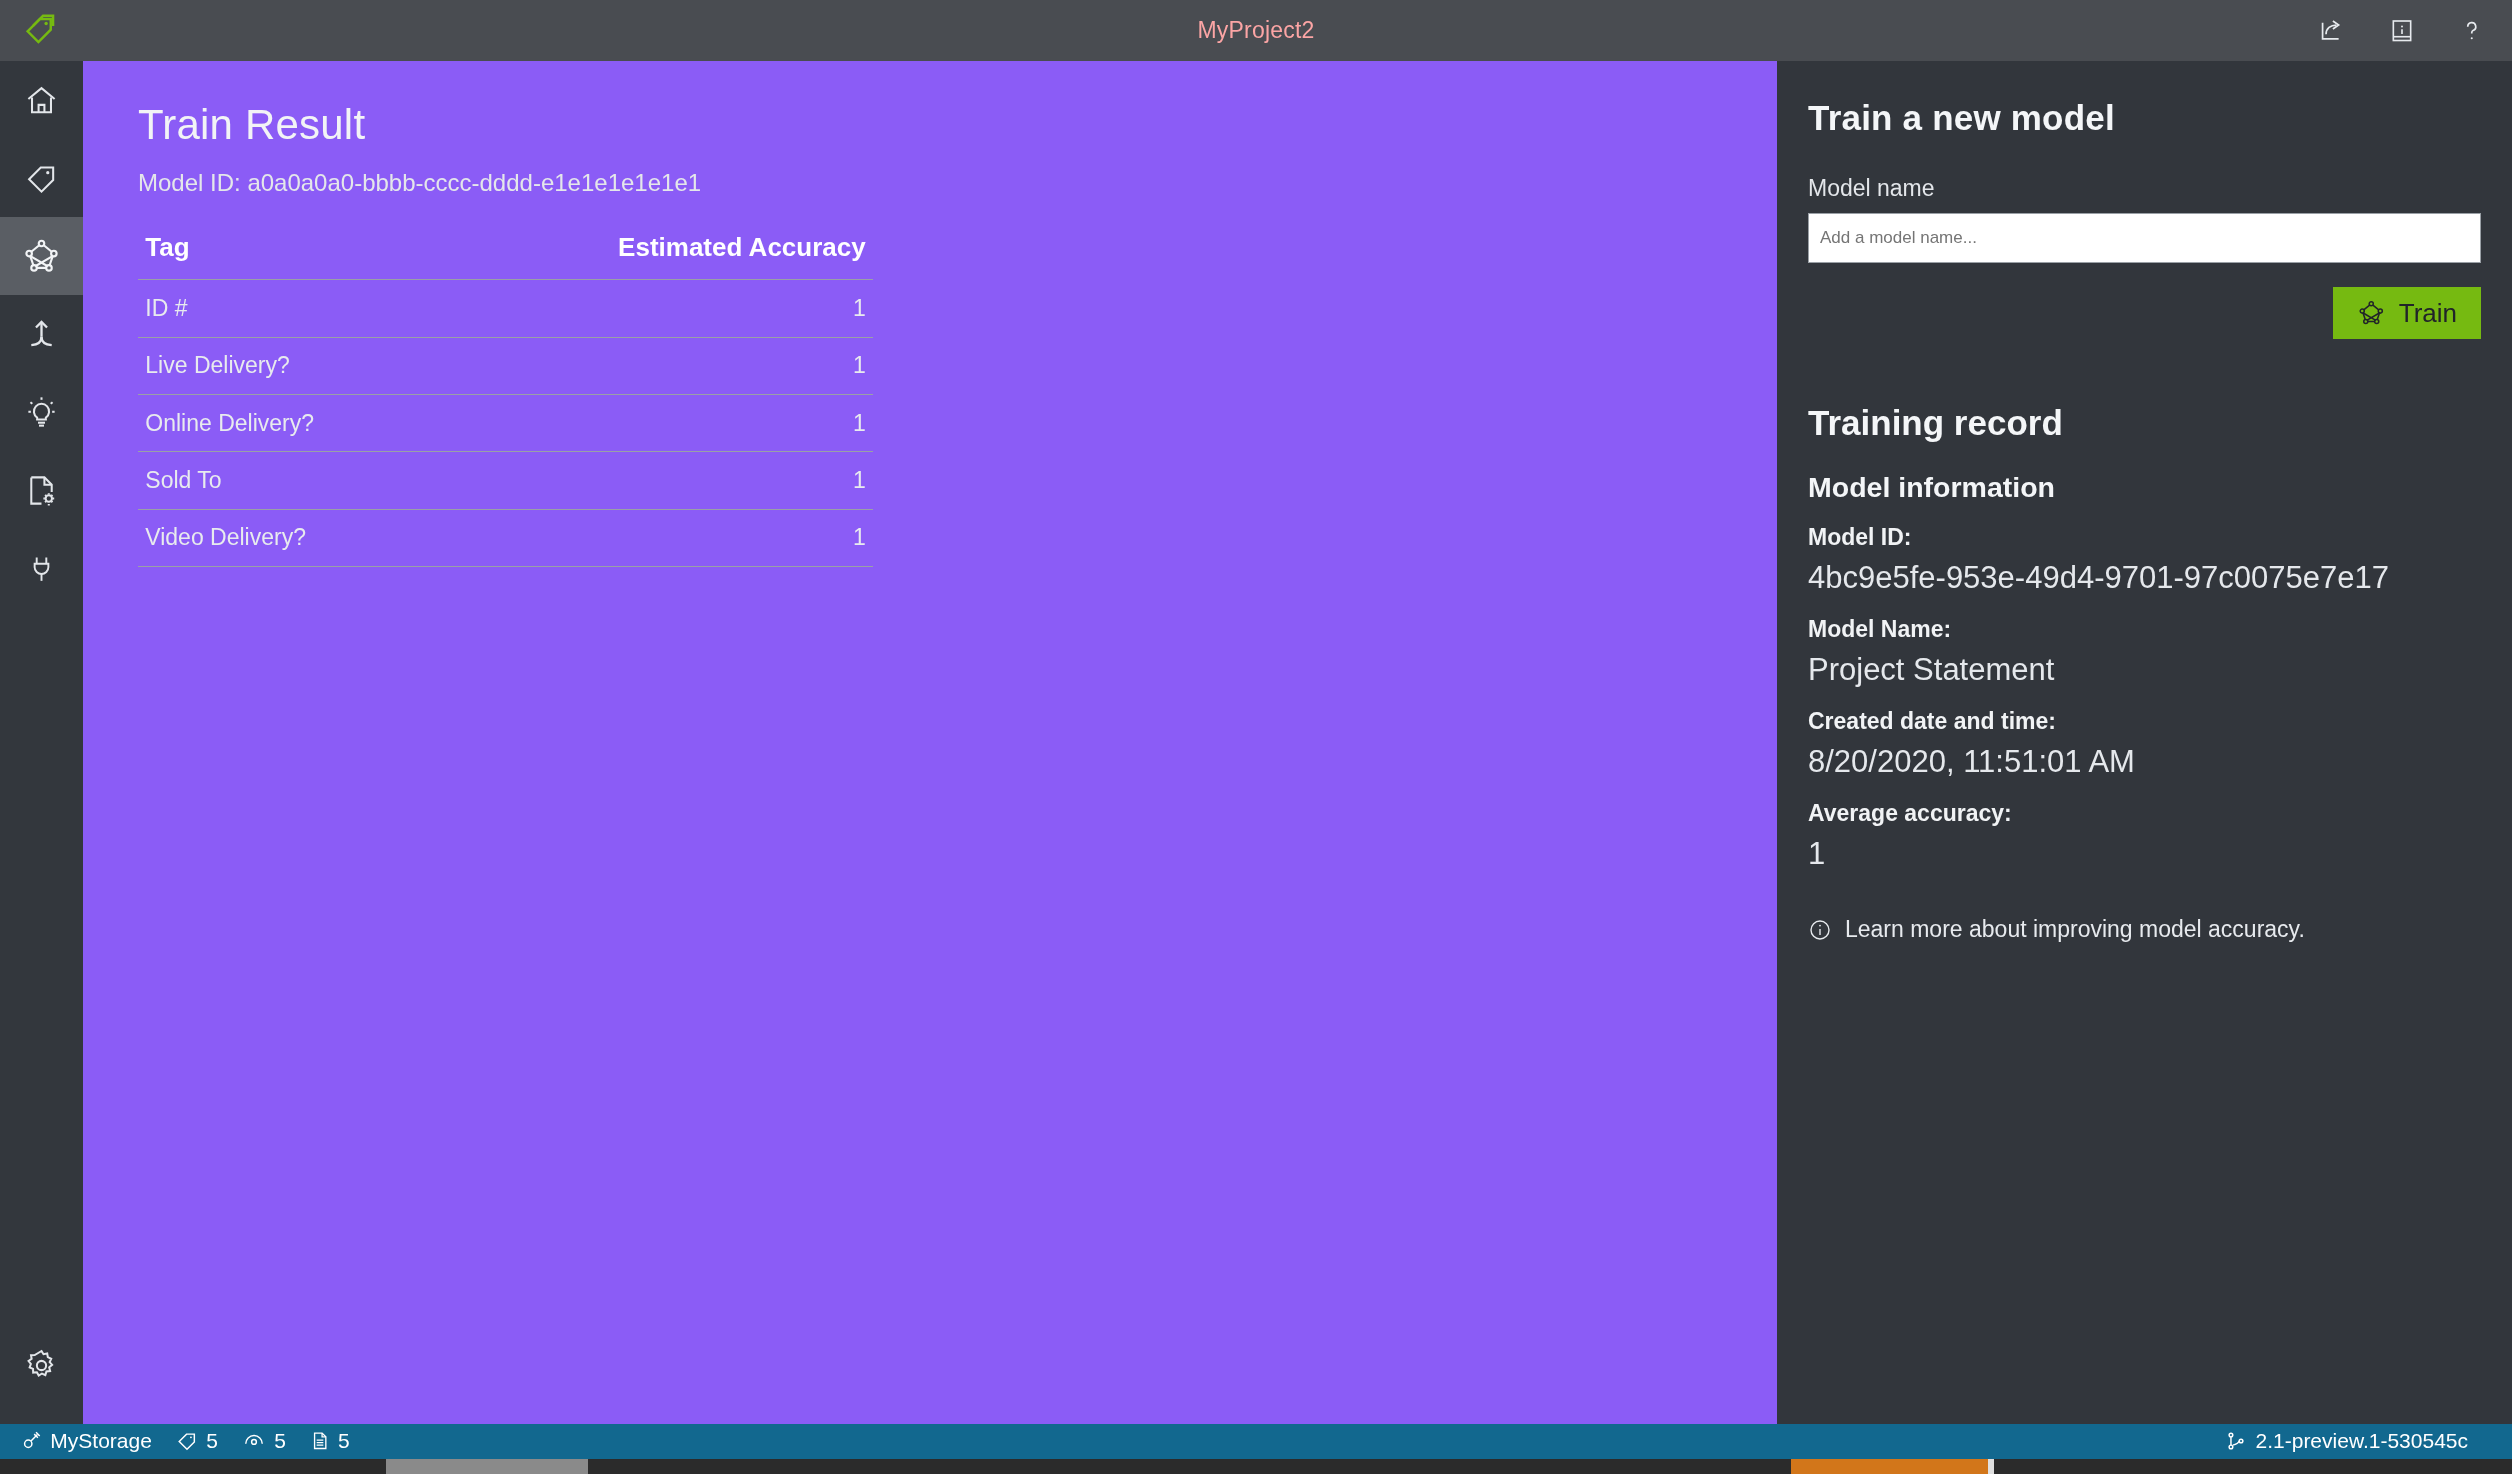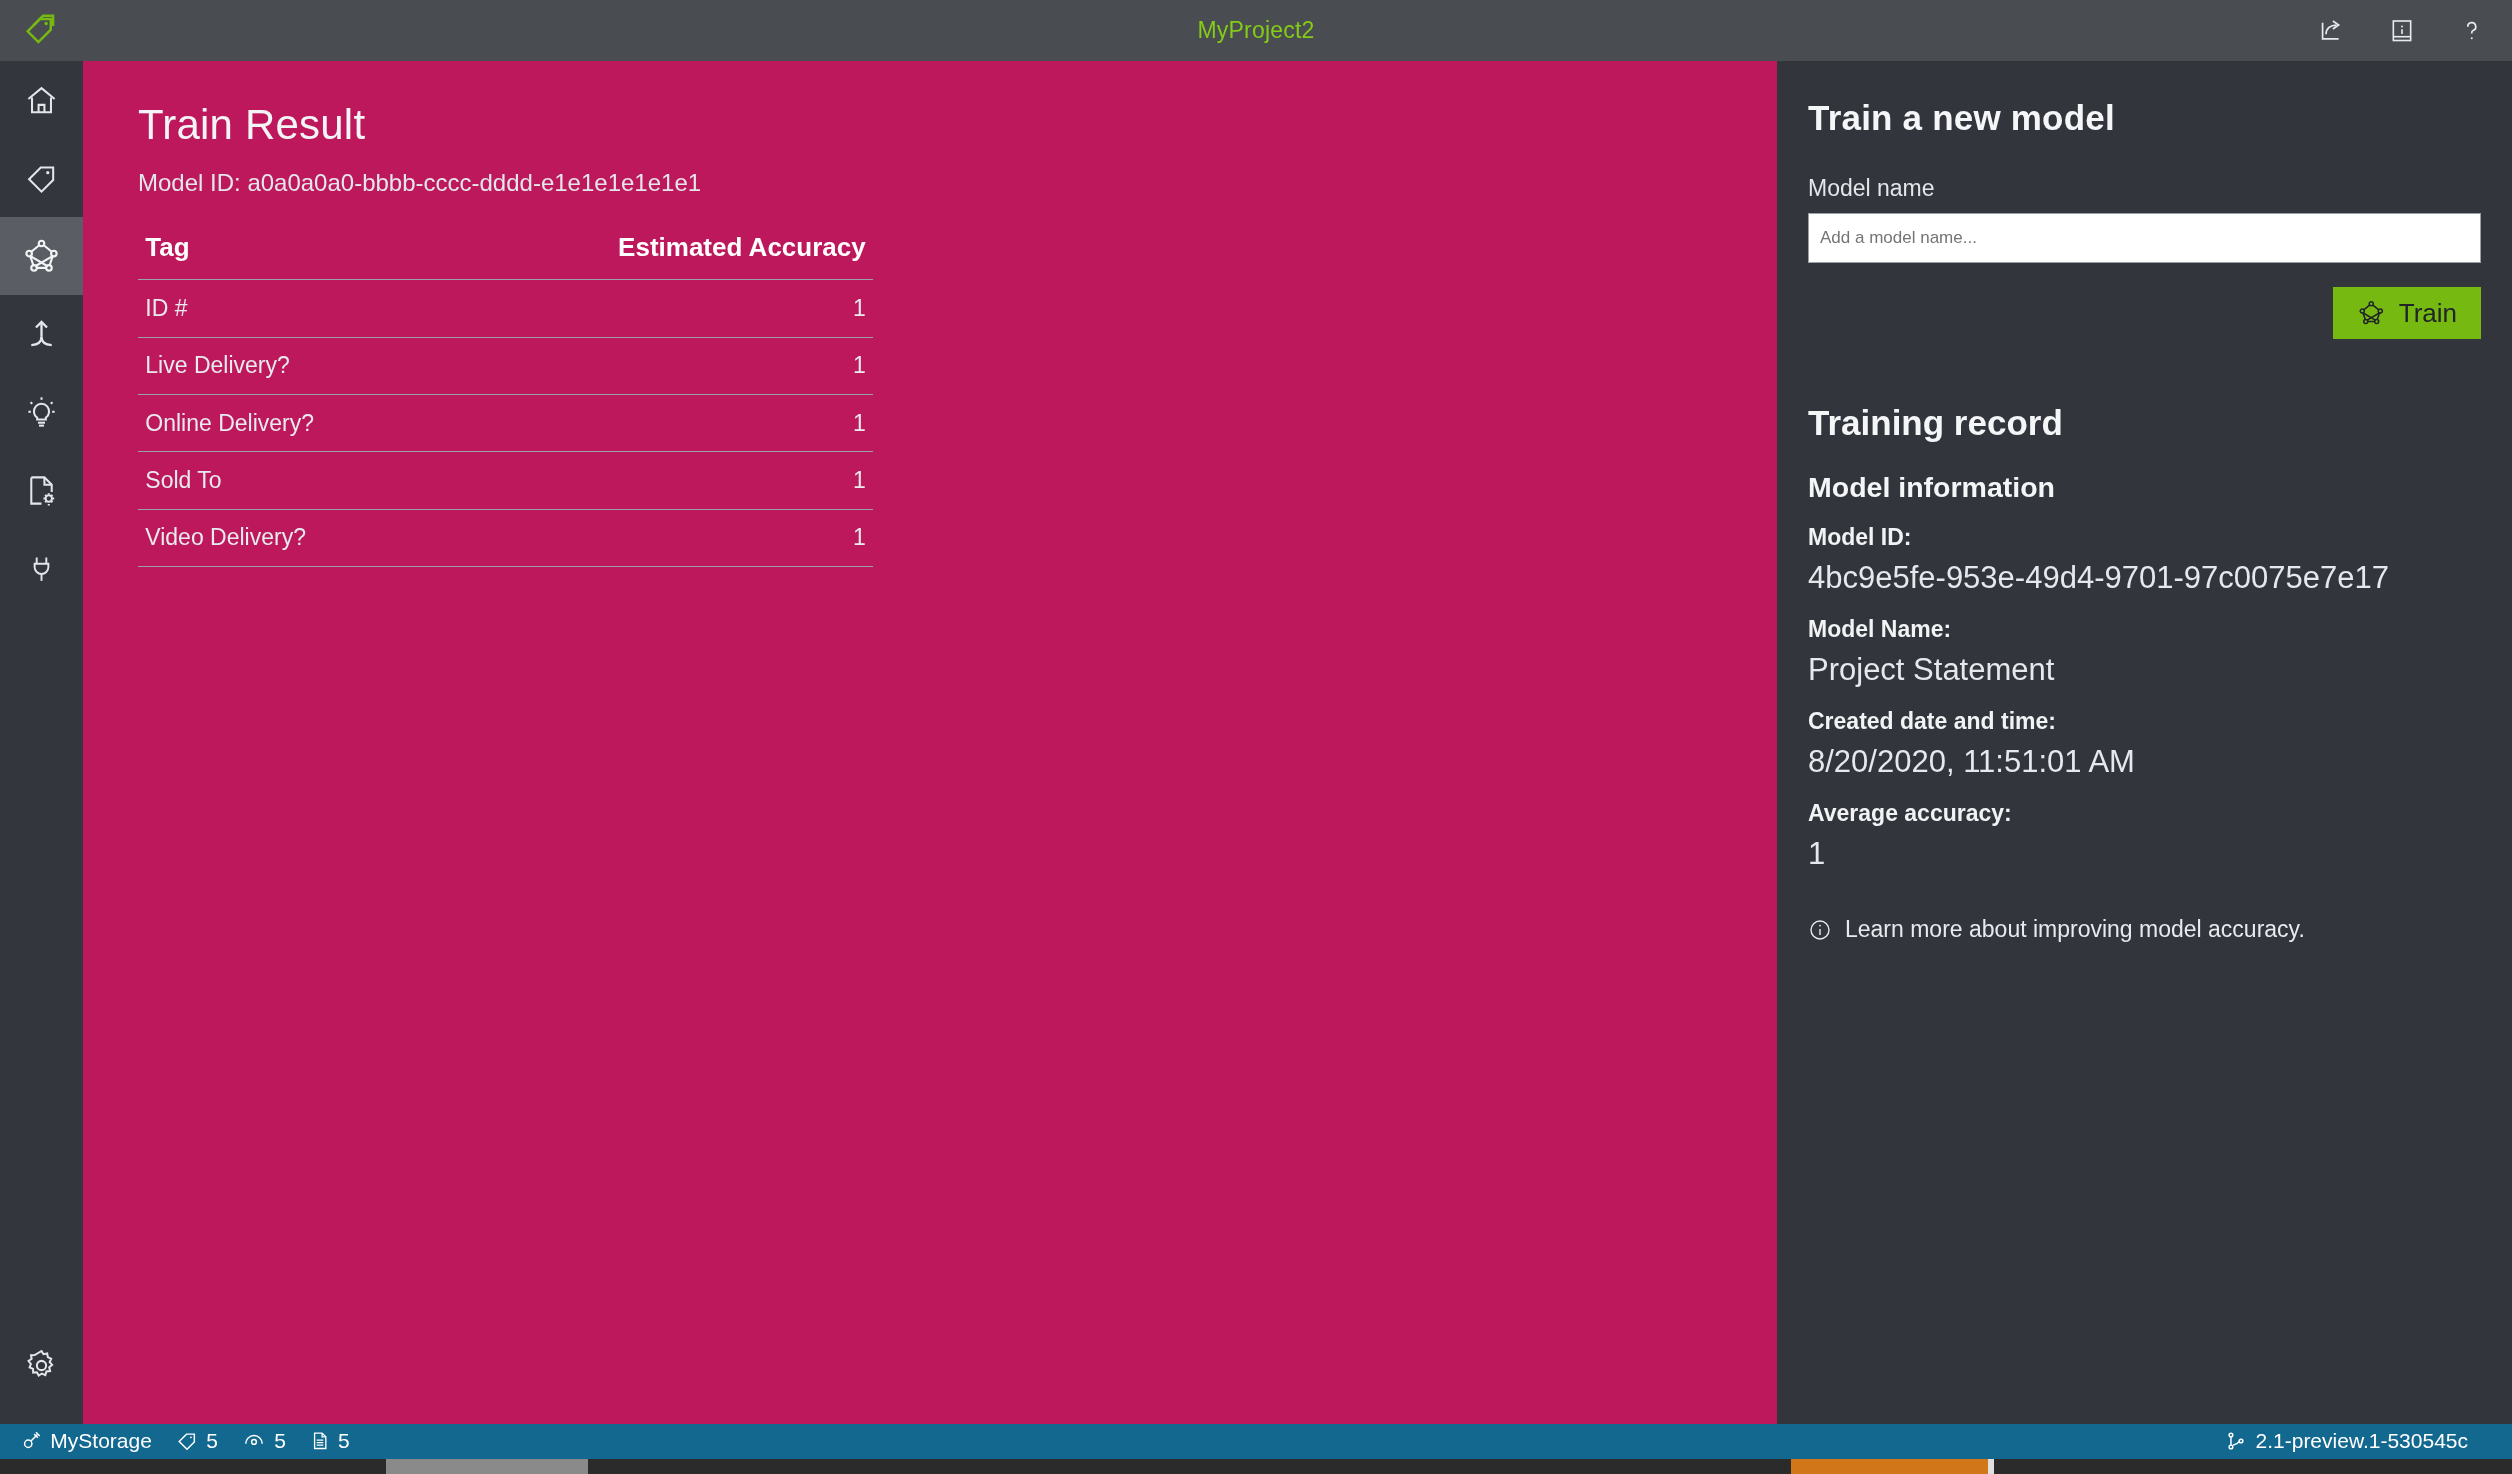--- a/index.html
+++ b/index.html
@@ -17,21 +17,21 @@
     background: #494c51;
     display: flex; align-items: center;
   }
   .titlebar-logo {
     width: 83px; height: 61px;
     display: flex; align-items: center; justify-content: center;
   }
   .titlebar-title {
     position: absolute; left: 0; width: 100%;
     text-align: center;
-    color: #84cc16; font-size: 23px; letter-spacing: 0.2px;
+    color: #fca5a5; font-size: 23px; letter-spacing: 0.2px;
   }
   .titlebar-actions {
     position: absolute; right: 18.4px; top: 0; height: 61px;
     display: flex; align-items: center; gap: 26px;
   }
   .tb-icon {
     width: 44px; height: 44px;
     display: flex; align-items: center; justify-content: center;
     cursor: pointer;
   }
@@ -47,21 +47,21 @@
     display: flex; align-items: center; justify-content: center;
     cursor: pointer;
   }
   .rail-item.selected { background: #5a5e64; }
   .rail-bottom { position: absolute; bottom: 20px; left: 0; width: 83px; }
 
   
   .main {
     position: absolute; top: 61px; left: 83px;
     width: 1694px; height: 1363px;
-    background: #be185d;
+    background: #8b5cf6;
     padding: 40px 55px;
   }
   .page-title {
     color: #f2f4f6; font-size: 42px; font-weight: normal;
     letter-spacing: 0.2px; margin-bottom: 20px;
   }
   .model-id-line { color: #e4e7ea; font-size: 24px; margin-bottom: 31px; }
 
   table.result-table { border-collapse: collapse; width: 735px; }
   table.result-table th {

